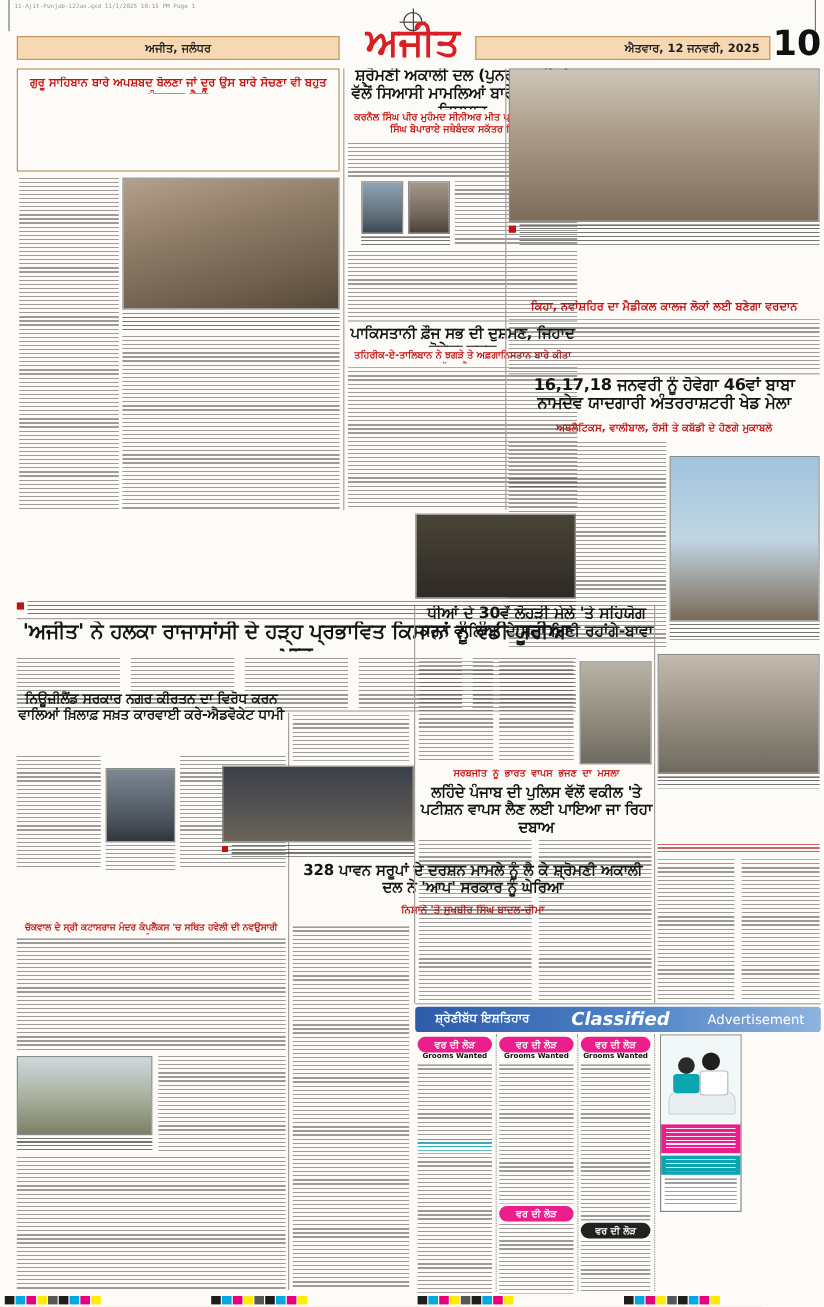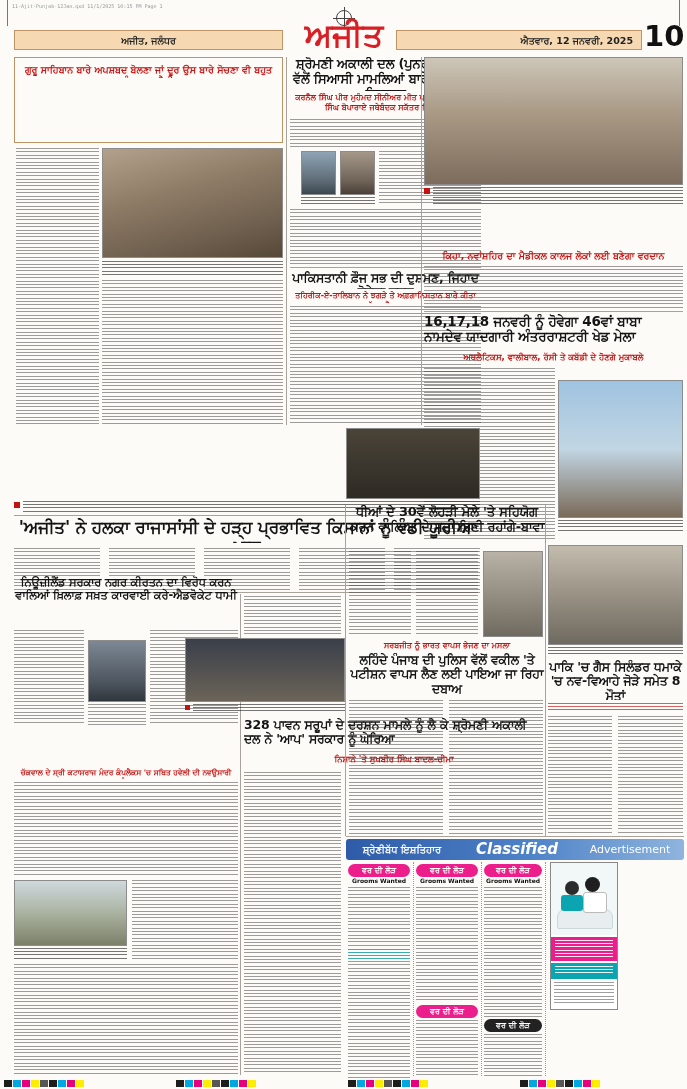--- a/index.html
+++ b/index.html
@@ -66,21 +66,21 @@
 
   <div class="abs vrule" style="left:421px;top:57px;height:368px;"></div>
 
   <div class="abs photo" style="left:424px;top:57px;width:259px;height:128px;background:linear-gradient(180deg,#cdc6b8 0%,#a89884 45%,#7d6c5c 100%);"></div>
   <div class="abs" style="left:424px;top:188px;width:6px;height:6px;background:#c41212;"></div>
   <div class="abs tsim cap" style="left:433px;top:187px;width:250px;height:17px;"></div>
   <div class="abs sub" style="left:424px;top:250px;width:259px;height:13px;font-size:9.5px;text-align:center;">ਕਿਹਾ, ਨਵਾਂਸ਼ਹਿਰ ਦਾ ਮੈਡੀਕਲ ਕਾਲਜ ਲੋਕਾਂ ਲਈ ਬਣੇਗਾ ਵਰਦਾਨ</div>
   <div class="abs tsim" style="left:424px;top:266px;width:259px;height:44px;"></div>
 
   <div class="abs hrule" style="left:424px;top:311px;width:259px;"></div>
-  <div class="abs hl" style="left:424px;top:314px;width:259px;height:36px;font-size:13.5px;">16,17,18 ਜਨਵਰੀ ਨੂੰ ਹੋਵੇਗਾ 46ਵਾਂ ਬਾਬਾ ਨਾਮਦੇਵ ਯਾਦਗਾਰੀ ਅੰਤਰਰਾਸ਼ਟਰੀ ਖੇਡ ਮੇਲਾ</div>
+  <div class="abs hl" style="left:424px;top:314px;width:259px;height:36px;font-size:13.5px;text-align:center;">16,17,18 ਜਨਵਰੀ ਨੂੰ ਹੋਵੇਗਾ 46ਵਾਂ ਬਾਬਾ ਨਾਮਦੇਵ ਯਾਦਗਾਰੀ ਅੰਤਰਰਾਸ਼ਟਰੀ ਖੇਡ ਮੇਲਾ</div>
   <div class="abs sub" style="left:424px;top:352px;width:259px;height:12px;font-size:8.5px;text-align:center;">ਅਥਲੈਟਿਕਸ, ਵਾਲੀਬਾਲ, ਰੱਸੀ ਤੇ ਕਬੱਡੀ ਦੇ ਹੋਣਗੇ ਮੁਕਾਬਲੇ</div>
   <div class="abs tsim" style="left:424px;top:368px;width:131px;height:172px;"></div>
   <div class="abs photo" style="left:558px;top:380px;width:125px;height:138px;background:linear-gradient(180deg,#9fc3e0 0%,#c2d6e4 50%,#7a6a58 100%);"></div>
   <div class="abs tsim cap" style="left:558px;top:520px;width:125px;height:13px;"></div>
 
   <div class="abs photo" style="left:346px;top:428px;width:134px;height:71px;background:linear-gradient(180deg,#4a4438,#2e2a24);"></div>
   <div class="abs" style="left:14px;top:502px;width:6px;height:6px;background:#c41212;"></div>
   <div class="abs tsim cap" style="left:23px;top:501px;width:457px;height:12px;"></div>
 
   <div class="abs hrule" style="left:14px;top:515px;width:466px;"></div>
@@ -104,41 +104,40 @@
   <div class="abs tsim cap" style="left:14px;top:948px;width:113px;height:12px;"></div>
   <div class="abs tsim" style="left:132px;top:880px;width:106px;height:80px;"></div>
   <div class="abs tsim" style="left:14px;top:964px;width:224px;height:111px;"></div>
 
   <div class="abs vrule" style="left:240px;top:594px;height:481px;"></div>
 
   <div class="abs tsim" style="left:244px;top:596px;width:97px;height:38px;"></div>
   <div class="abs photo" style="left:185px;top:638px;width:160px;height:64px;background:linear-gradient(180deg,#3a3f4a,#6b6458);"></div>
   <div class="abs" style="left:185px;top:705px;width:5px;height:5px;background:#c41212;"></div>
   <div class="abs tsim cap" style="left:193px;top:704px;width:152px;height:10px;"></div>
-  <div class="abs hl" style="left:244px;top:718px;width:300px;height:34px;font-size:12.5px;text-align:left;">328 ਪਾਵਨ ਸਰੂਪਾਂ ਦੇ ਦਰਸ਼ਨ ਮਾਮਲੇ ਨੂੰ ਲੈ ਕੇ ਸ਼੍ਰੋਮਣੀ ਅਕਾਲੀ ਦਲ ਨੇ 'ਆਪ' ਸਰਕਾਰ ਨੂੰ ਘੇਰਿਆ</div>
+  <div class="abs hl" style="left:244px;top:718px;width:300px;height:34px;font-size:12.5px;text-align:center;">328 ਪਾਵਨ ਸਰੂਪਾਂ ਦੇ ਦਰਸ਼ਨ ਮਾਮਲੇ ਨੂੰ ਲੈ ਕੇ ਸ਼੍ਰੋਮਣੀ ਅਕਾਲੀ ਦਲ ਨੇ 'ਆਪ' ਸਰਕਾਰ ਨੂੰ ਘੇਰਿਆ</div>
   <div class="abs sub" style="left:244px;top:754px;width:300px;height:12px;font-size:8.5px;text-align:center;">ਨਿਸ਼ਾਨੇ 'ਤੇ ਸੁਖਬੀਰ ਸਿੰਘ ਬਾਦਲ-ਚੀਮਾ</div>
   <div class="abs tsim" style="left:244px;top:772px;width:97px;height:303px;"></div>
 
   <div class="abs vrule" style="left:345px;top:505px;height:331px;"></div>
 
   <div class="abs hl" style="left:349px;top:505px;width:196px;height:40px;font-size:13px;text-align:center;">ਧੀਆਂ ਦੇ 30ਵੇਂ ਲੋਹੜੀ ਮੇਲੇ 'ਤੇ ਸਹਿਯੋਗ ਕਰਨ ਵਾਲਿਆਂ ਦੇ ਸਦਾ ਰਿਣੀ ਰਹਾਂਗੇ-ਬਾਵਾ</div>
   <div class="abs tsim" style="left:349px;top:551px;width:62px;height:84px;"></div>
   <div class="abs tsim" style="left:416px;top:551px;width:62px;height:84px;"></div>
   <div class="abs photo" style="left:483px;top:551px;width:60px;height:86px;background:linear-gradient(180deg,#b9b2a6,#8e877b 60%,#6f6a60);"></div>
 
-  <div class="abs sub" style="left:349px;top:641px;width:196px;height:10px;font-size:8px;text-align:center;">ਸਰਬਜੀਤ ਨੂੰ ਭਾਰਤ ਵਾਪਸ ਭੇਜਣ ਦਾ ਮਸਲਾ</div>
+  <div class="abs sub" style="left:349px;top:641px;width:196px;height:10px;font-size:8px;text-align:center;font-family:Liberation Mono, monospace;">ਸਰਬਜੀਤ ਨੂੰ ਭਾਰਤ ਵਾਪਸ ਭੇਜਣ ਦਾ ਮਸਲਾ</div>
   <div class="abs hl" style="left:349px;top:653px;width:196px;height:42px;font-size:12.5px;text-align:center;">ਲਹਿੰਦੇ ਪੰਜਾਬ ਦੀ ਪੁਲਿਸ ਵੱਲੋਂ ਵਕੀਲ 'ਤੇ ਪਟੀਸ਼ਨ ਵਾਪਸ ਲੈਣ ਲਈ ਪਾਇਆ ਜਾ ਰਿਹਾ ਦਬਾਅ</div>
   <div class="abs tsim" style="left:349px;top:700px;width:94px;height:134px;"></div>
   <div class="abs tsim" style="left:449px;top:700px;width:94px;height:134px;"></div>
 
   <div class="abs vrule" style="left:545px;top:505px;height:331px;"></div>
 
   <div class="abs photo" style="left:548px;top:545px;width:135px;height:100px;background:linear-gradient(180deg,#c3bcae,#948d80 55%,#6f6a60);"></div>
   <div class="abs tsim cap" style="left:548px;top:647px;width:135px;height:10px;"></div>
-  <div class="abs hl" style="left:548px;top:660px;width:135px;height:40px;font-size:12.5px;text-align:center;">ਪਾਕਿ 'ਚ ਗੈਸ ਸਿਲੰਡਰ ਧਮਾਕੇ 'ਚ ਨਵ-ਵਿਆਹੇ ਜੋੜੇ ਸਮੇਤ 8 ਮੌਤਾਂ</div>
   <div class="abs tsim red" style="left:548px;top:703px;width:135px;height:9px;"></div>
   <div class="abs tsim" style="left:548px;top:716px;width:64px;height:118px;"></div>
   <div class="abs tsim" style="left:618px;top:716px;width:65px;height:118px;"></div>
 
   <div class="abs hrule" style="left:346px;top:836px;width:338px;"></div>
   <div class="abs" style="left:346px;top:839px;width:338px;height:21px;display:flex;align-items:stretch;
               background:linear-gradient(90deg,#2d5ba8 0%,#4f83c8 55%,#8fb4de 100%);border-radius:3px;overflow:hidden;">
     <div style="flex:0 0 112px;color:#fff;font-weight:bold;font-size:10px;line-height:21px;text-align:center;overflow:hidden;">ਸ਼੍ਰੇਣੀਬੱਧ ਇਸ਼ਤਿਹਾਰ</div>
     <div style="flex:0 0 118px;color:#fff;font-weight:bold;font-style:italic;font-size:15px;line-height:21px;text-align:center;overflow:hidden;">Classified</div>
     <div style="flex:1;color:#fff;font-size:11px;line-height:21px;text-align:center;overflow:hidden;">Advertisement</div>

